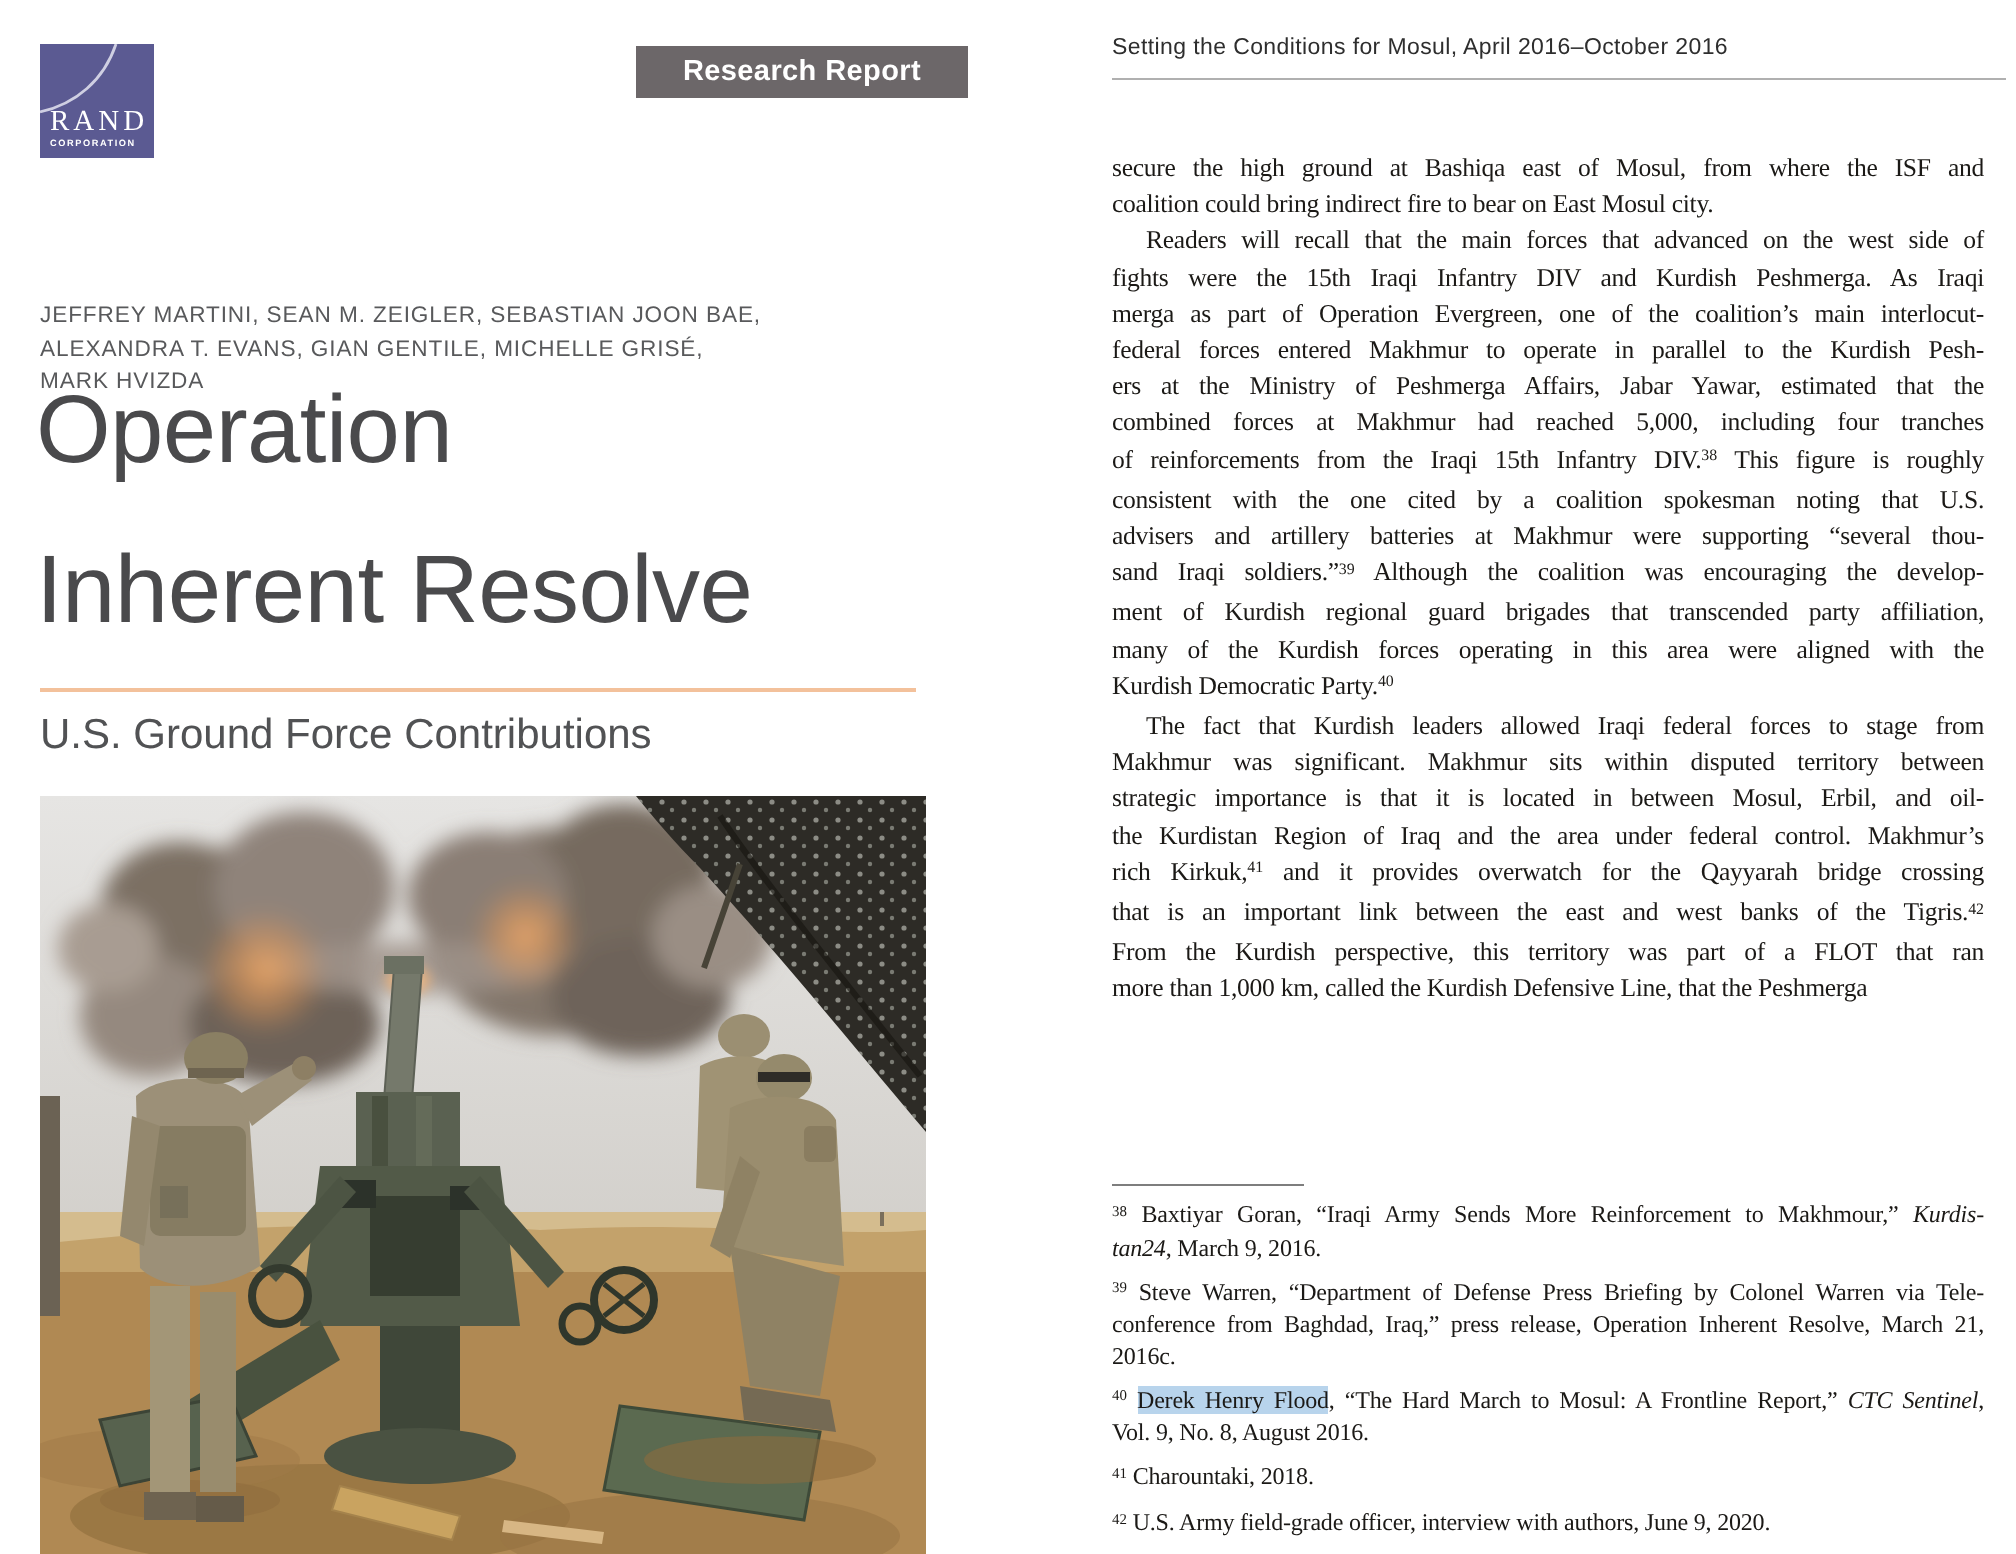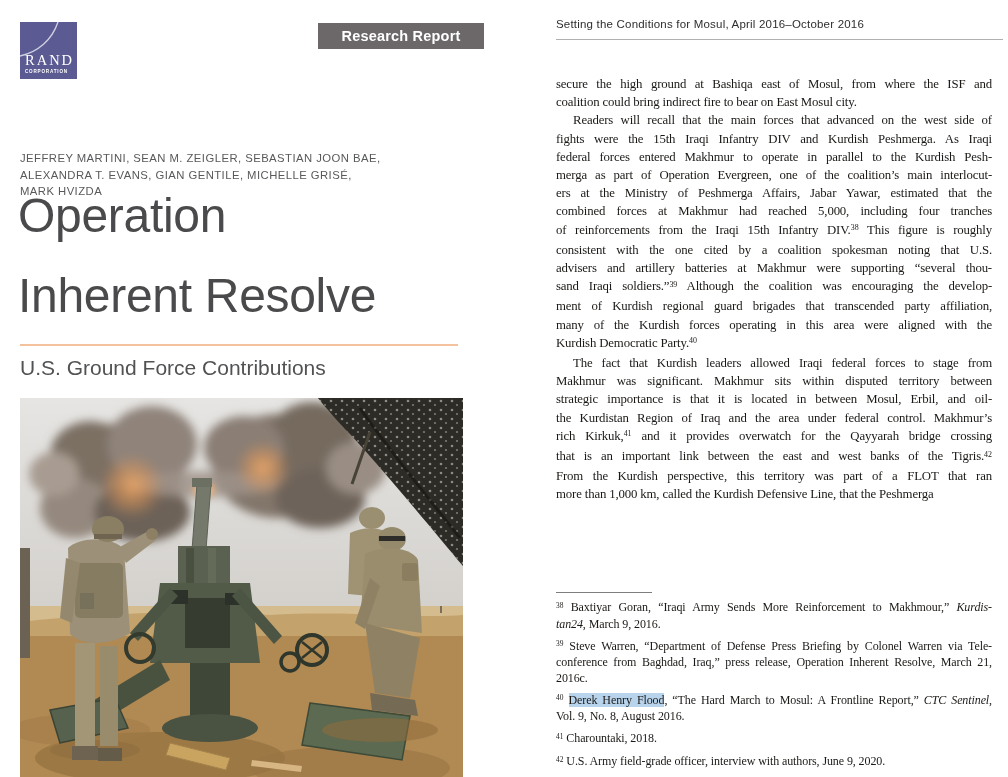--- a/index.html
+++ b/index.html
@@ -198,22 +198,22 @@
 </div>
 
 <div class="running-head">Setting the Conditions for Mosul, April 2016–October 2016</div>
 <div class="head-rule"></div>
 
 <div class="body-text">
     <div class="bline jl"><span>secure the high ground at Bashiqa east of Mosul, from where the ISF and</span></div>
     <div class="bline"><span>coalition could bring indirect fire to bear on East Mosul city.</span></div>
     <div class="bline jl ind"><span>Readers will recall that the main forces that advanced on the west side of</span></div>
     <div class="bline jl"><span>fights were the 15th Iraqi Infantry DIV and Kurdish Peshmerga. As Iraqi</span></div>
+    <div class="bline jl"><span>merga as part of Operation Evergreen, one of the coalition’s main interlocut-</span></div>
     <div class="bline jl"><span>federal forces entered Makhmur to operate in parallel to the Kurdish Pesh-</span></div>
-    <div class="bline jl"><span>merga as part of Operation Evergreen, one of the coalition’s main interlocut-</span></div>
     <div class="bline jl"><span>ers at the Ministry of Peshmerga Affairs, Jabar Yawar, estimated that the</span></div>
     <div class="bline jl"><span>combined forces at Makhmur had reached 5,000, including four tranches</span></div>
     <div class="bline jl"><span>of reinforcements from the Iraqi 15th Infantry DIV.</span><span class="sup">38</span><span> This figure is roughly</span></div>
     <div class="bline jl"><span>consistent with the one cited by a coalition spokesman noting that U.S.</span></div>
     <div class="bline jl"><span>advisers and artillery batteries at Makhmur were supporting “several thou-</span></div>
     <div class="bline jl"><span>sand Iraqi soldiers.”</span><span class="sup">39</span><span> Although the coalition was encouraging the develop-</span></div>
     <div class="bline jl"><span>ment of Kurdish regional guard brigades that transcended party affiliation,</span></div>
     <div class="bline jl"><span>many of the Kurdish forces operating in this area were aligned with the</span></div>
     <div class="bline"><span>Kurdish Democratic Party.</span><span class="sup">40</span></div>
     <div class="bline jl ind"><span>The fact that Kurdish leaders allowed Iraqi federal forces to stage from</span></div>

